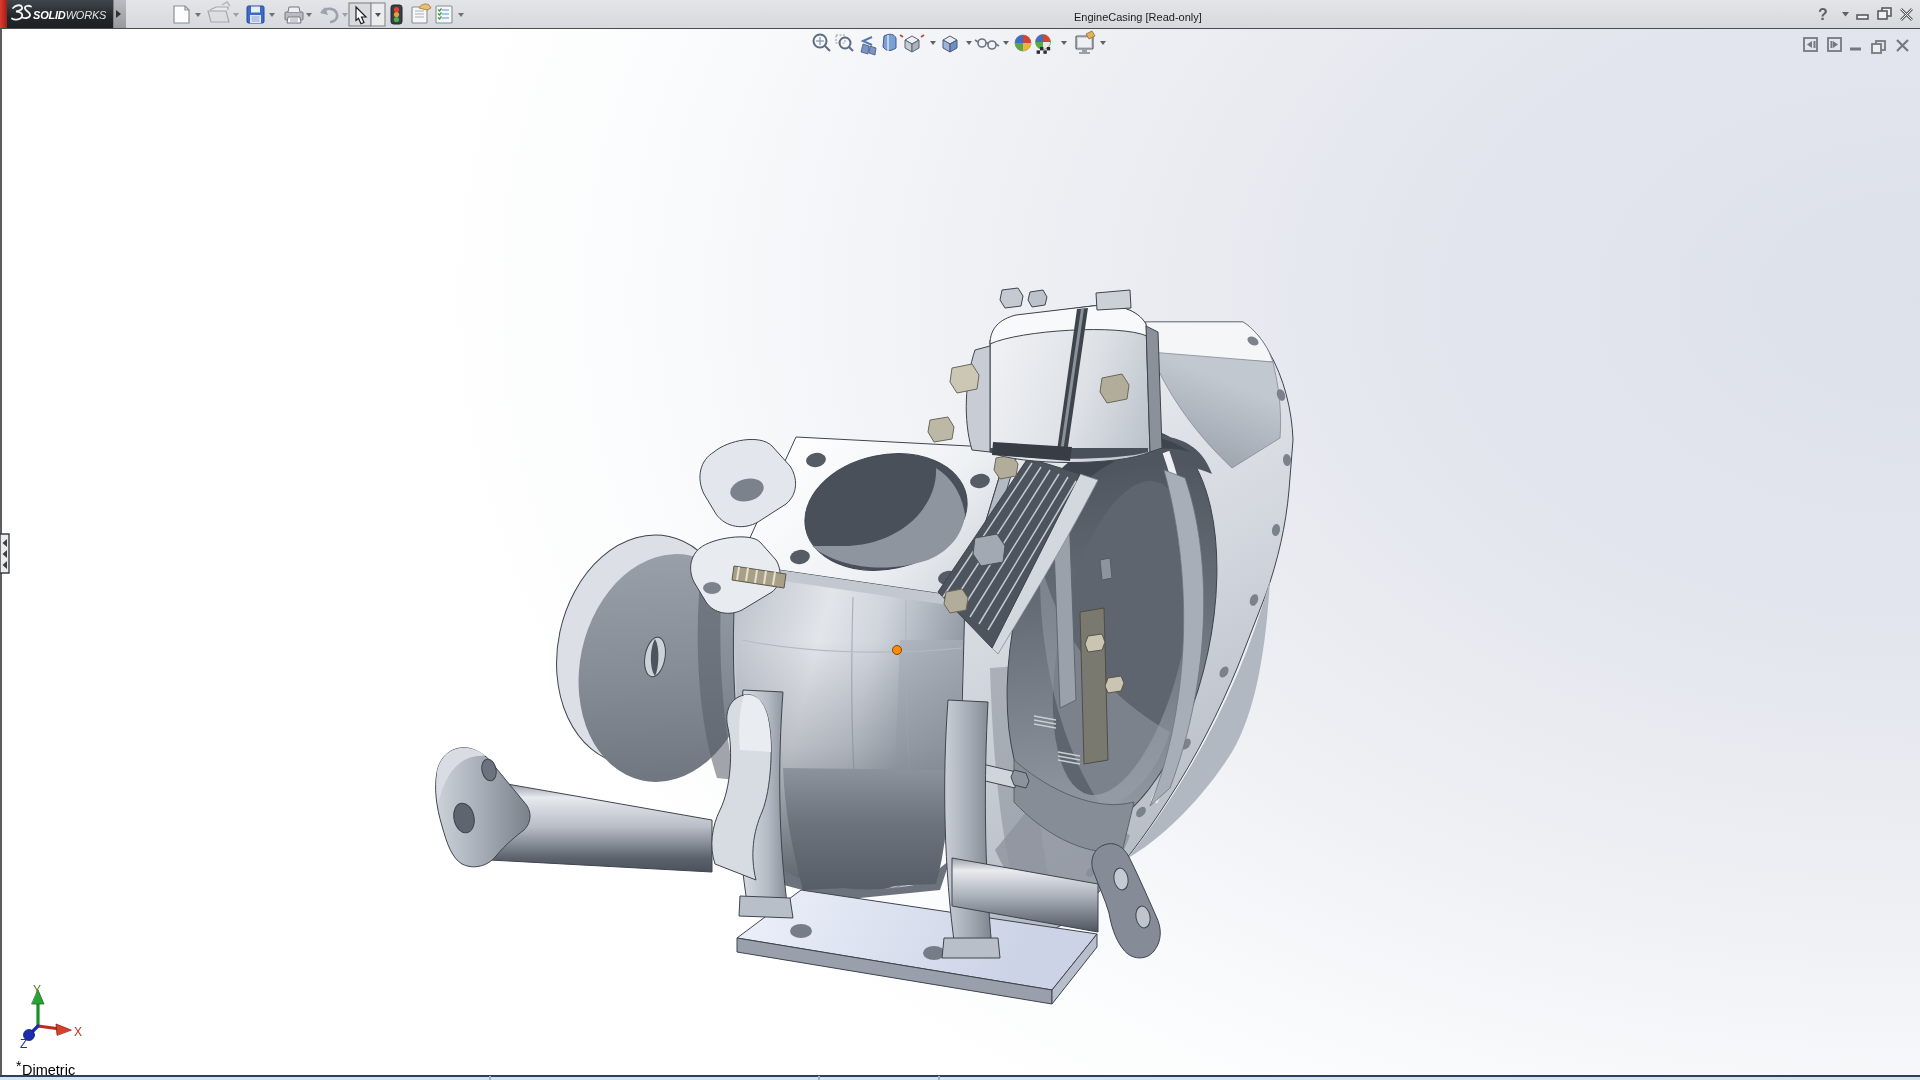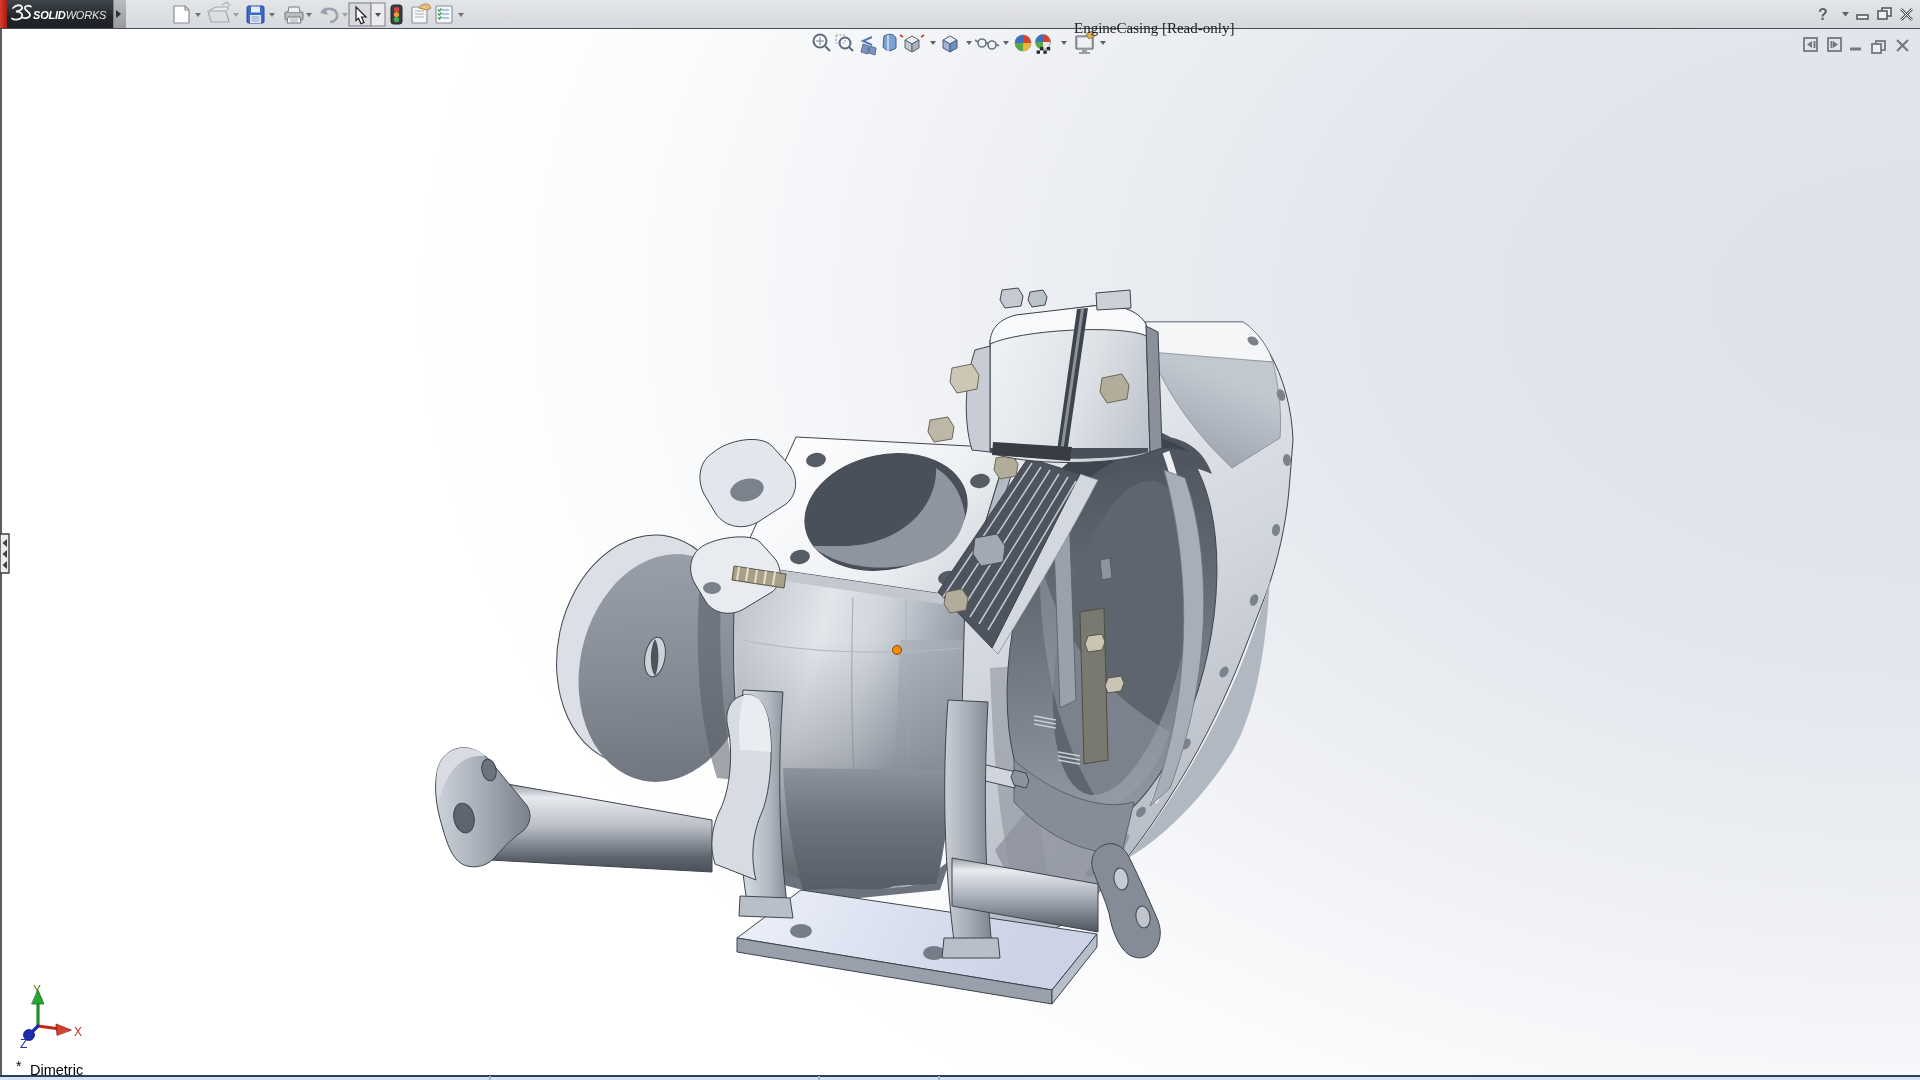--- a/index.html
+++ b/index.html
@@ -7,24 +7,24 @@
   #page{position:absolute;left:0;top:0;width:1920px;height:1080px;}
   
   #titlebar{position:absolute;left:0;top:0;width:1920px;height:28px;
     background:linear-gradient(#e3e5e8,#d6d9dd);border-bottom:1px solid #4a4c4e;}
   #redstrip{position:absolute;left:0;top:0;width:7px;height:28px;
     background:linear-gradient(90deg,#e03a2c,#a01f16);}
   #logopanel{position:absolute;left:7px;top:0;width:106px;height:28px;
     background:linear-gradient(#40474c,#23272b 60%,#1d2124);}
   #logoflyout{position:absolute;left:113px;top:0;width:12px;height:28px;
     background:linear-gradient(#b9bcc0,#97999d);border-left:1px solid #808386;}
-  #titletext{position:absolute;left:1074px;top:20px;font-size:15px;color:#1b1d1f;font-family:Liberation Serif, serif;}
+  #titletext{position:absolute;left:1074px;top:11px;font-size:11px;color:#1b1d1f;}
   
   #viewport{position:absolute;left:0;top:29px;width:1920px;height:1046px;}
-  #dimetric{position:absolute;left:22px;top:1033px;font-size:14.5px;color:#000;font-weight:400;margin-left:8px;}
+  #dimetric{position:absolute;left:22px;top:1033px;font-size:14.5px;color:#000;font-weight:400;}
   #dimstar{position:absolute;left:16px;top:1029px;font-size:14px;color:#000;}
   #bottombar{position:absolute;left:0;top:1075px;width:1920px;height:5px;
     background:#d5e2f1;border-top:2px solid #2e4058;}
 </style>
 </head>
 <body>
 <div id="page">
   <div id="viewport">
     <svg width="1920" height="1046" viewBox="0 29 1920 1046" style="position:absolute;left:0;top:0">
       <defs>

